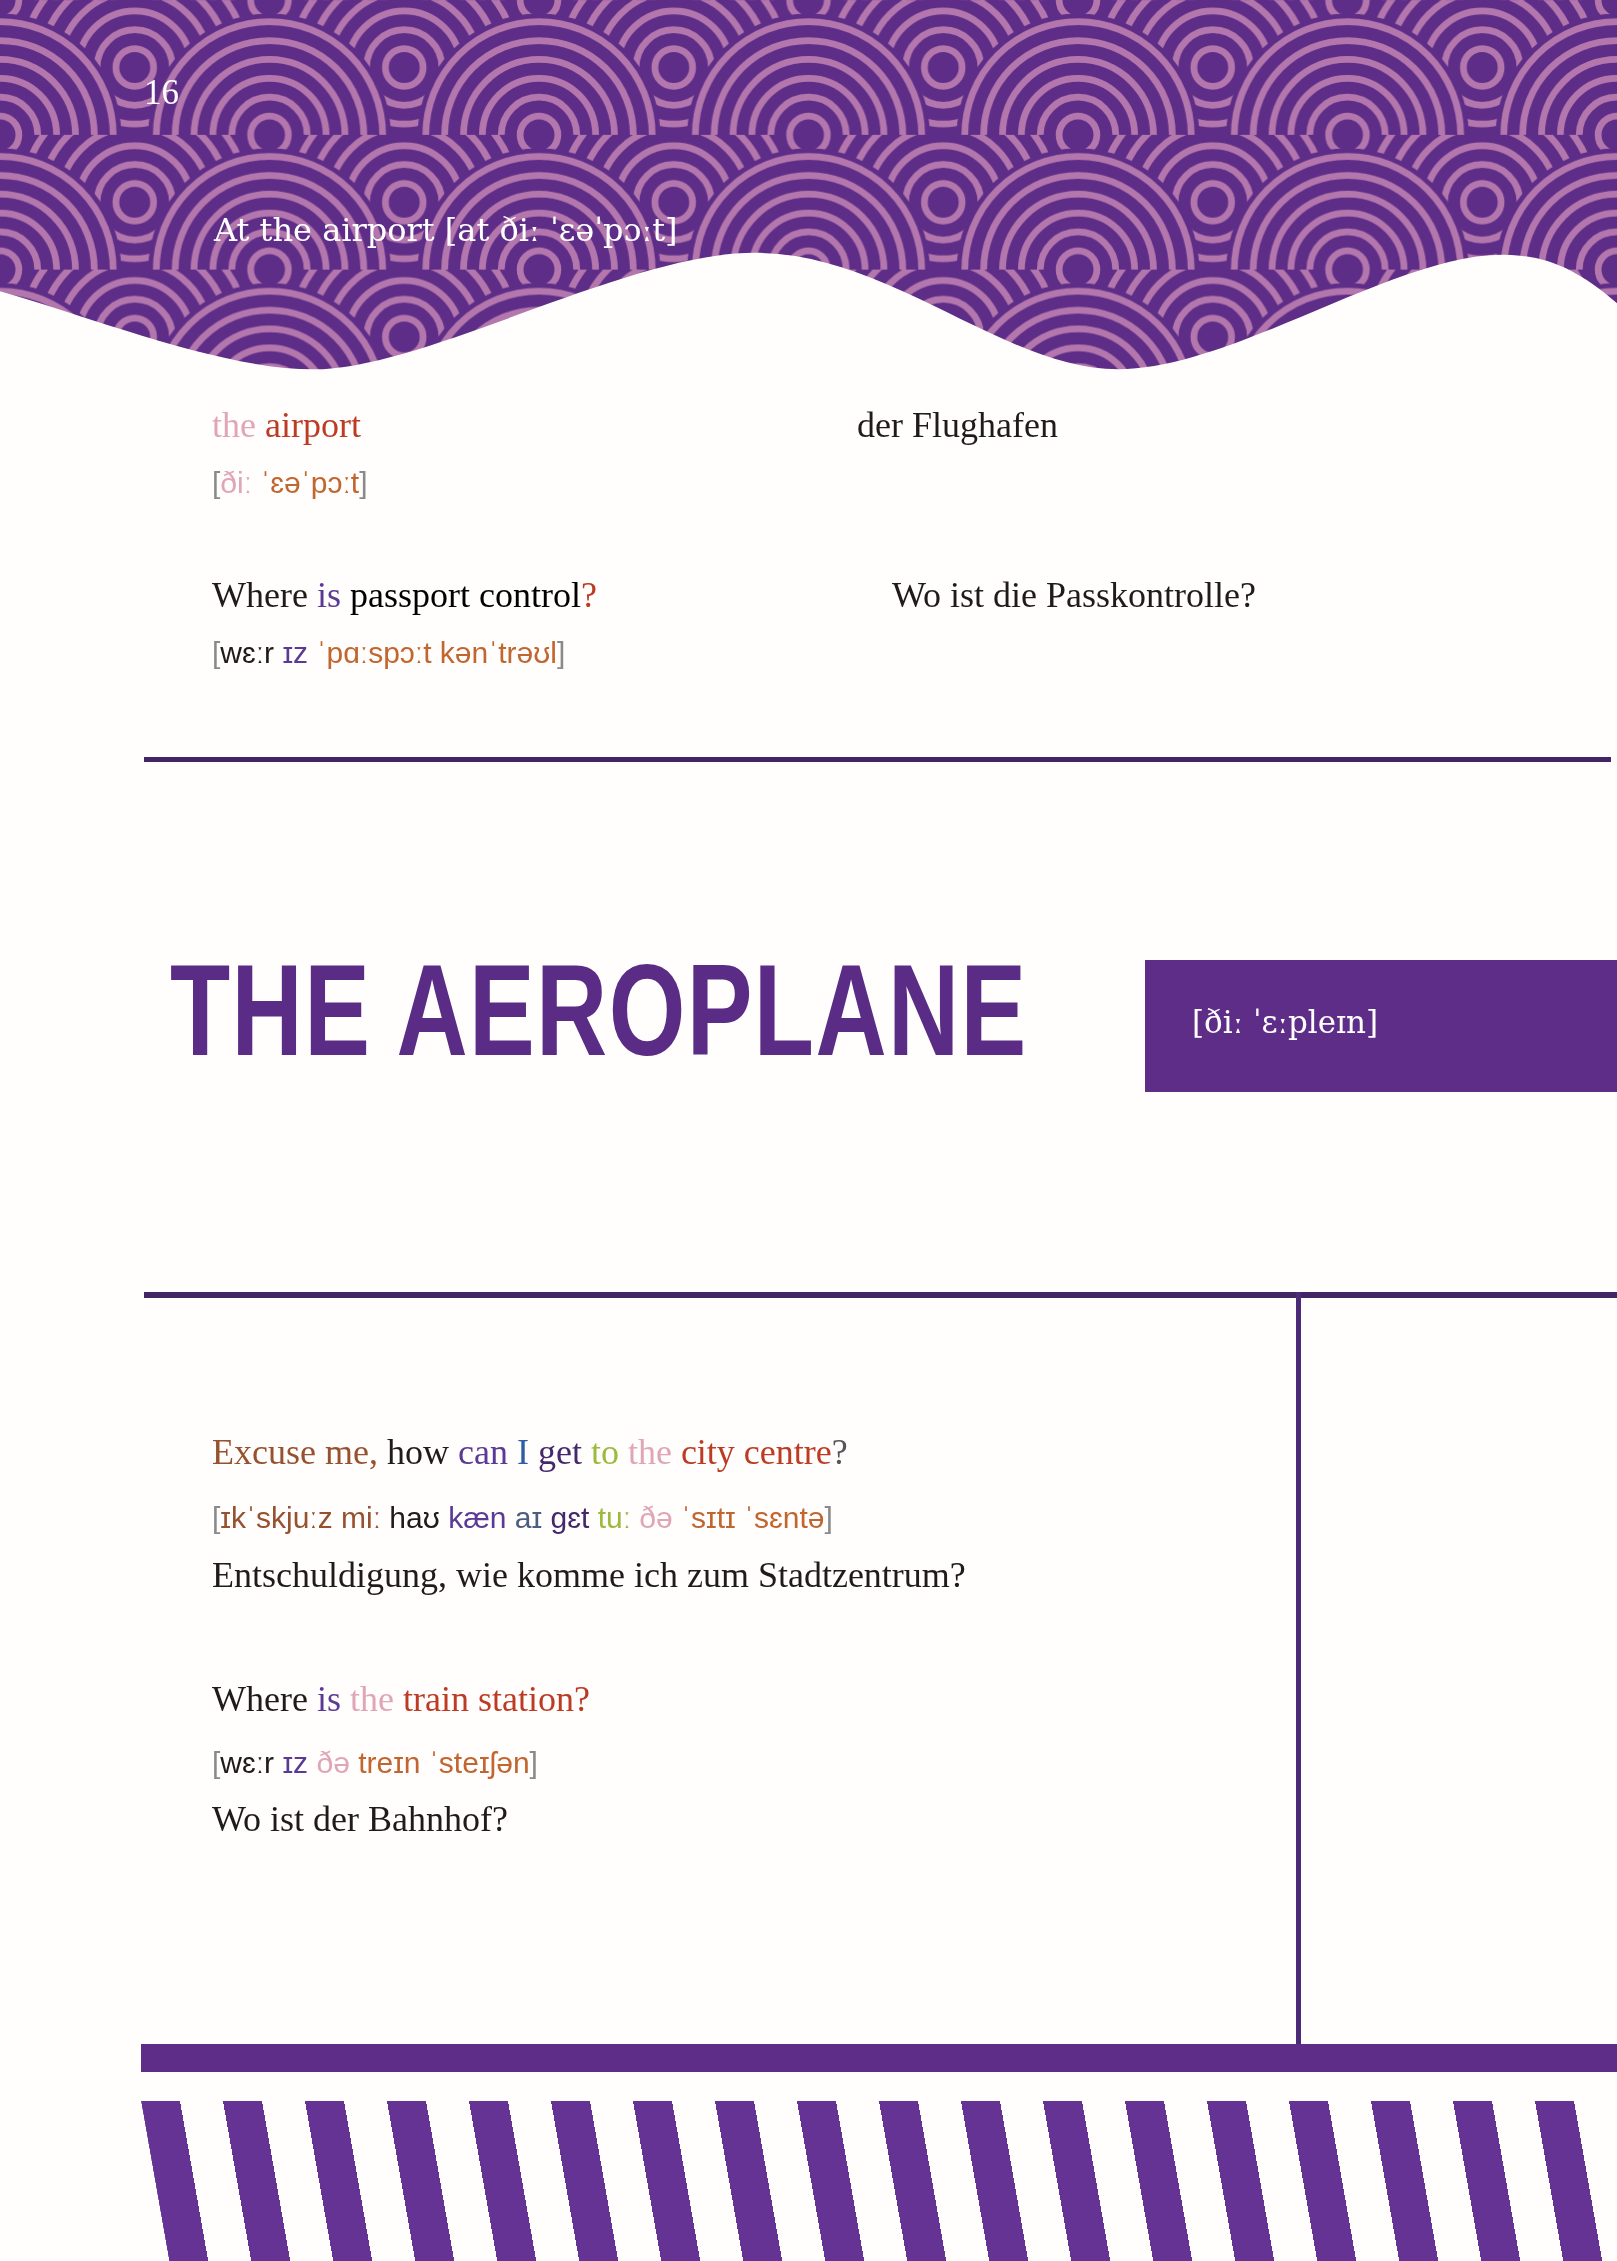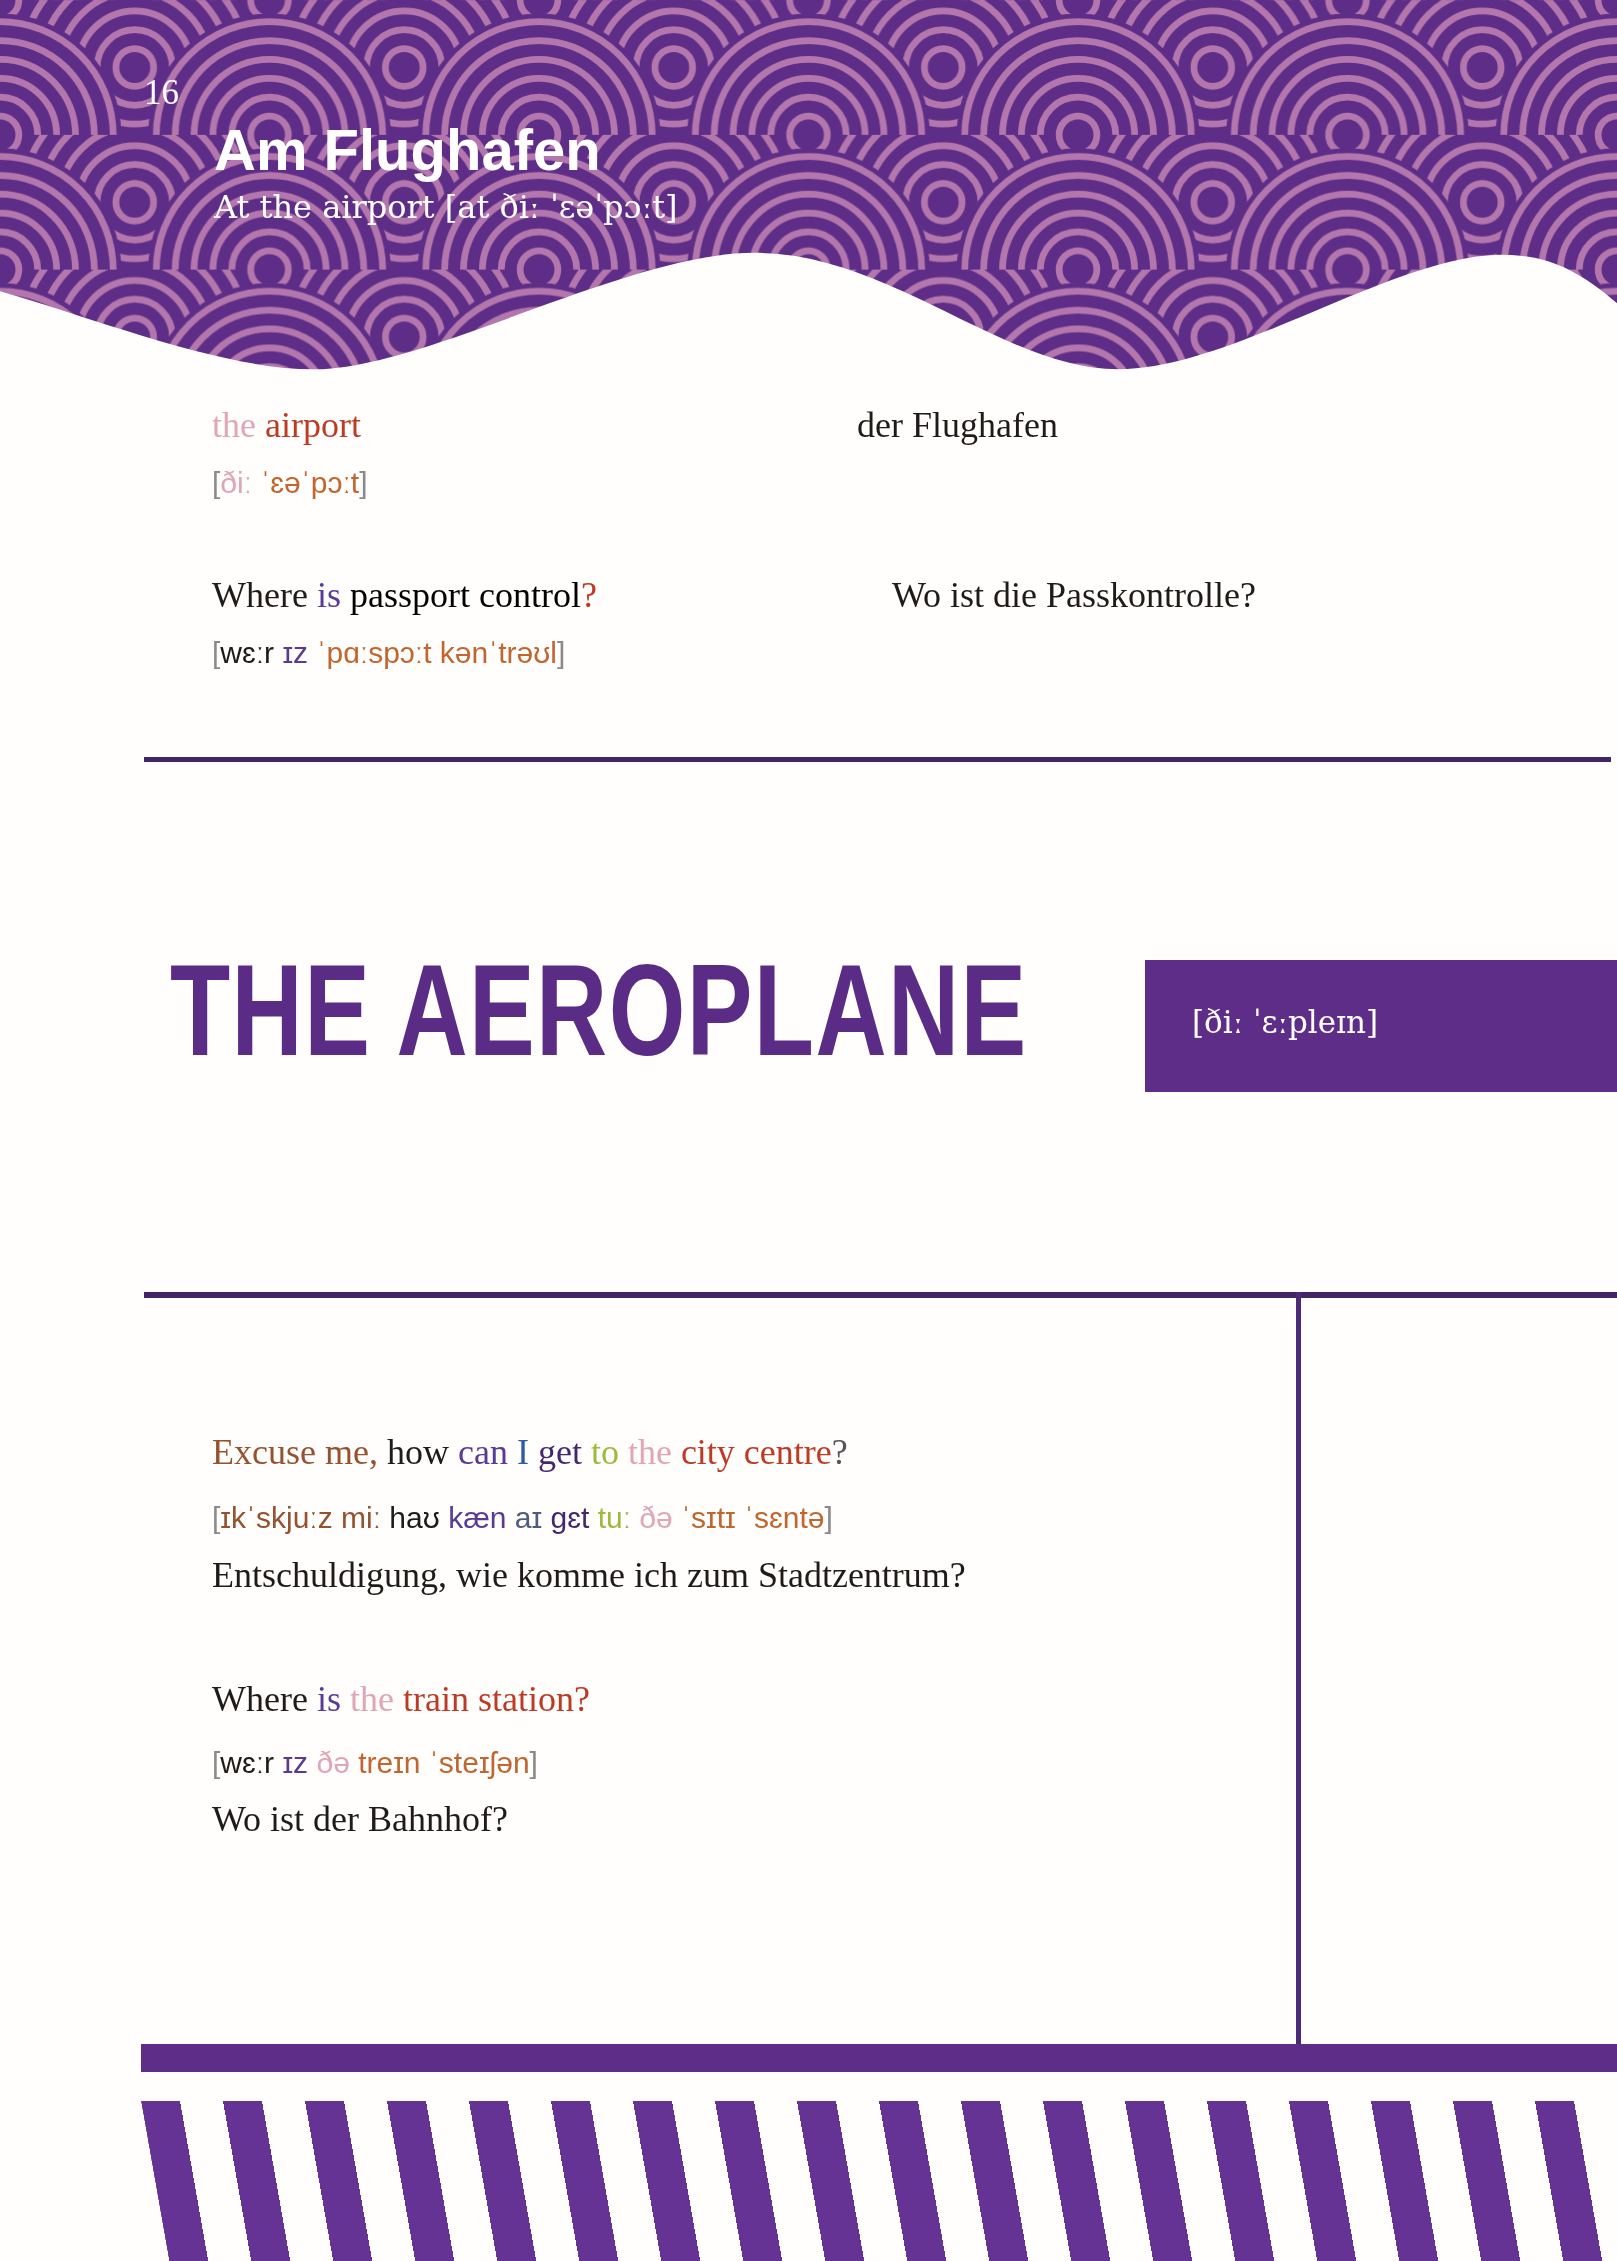--- a/index.html
+++ b/index.html
@@ -5,21 +5,21 @@
   html,body{margin:0;padding:0;background:#e8e8e8;}
   #page{
     position:relative;width:1617px;height:2261px;background:#fffefd;
     overflow:hidden;font-family:"Liberation Serif",serif;
   }
   
   #header-art{position:absolute;left:0;top:0;width:1617px;height:391px;}
   .hdr-text{position:absolute;color:#ffffff;white-space:nowrap;}
   #page-number{left:144px;top:73px;font-size:35px;font-family:"Liberation Serif",serif;}
   #header-title{left:214px;top:116px;font-size:58px;font-weight:bold;font-family:"Liberation Sans",sans-serif;}
-  #header-subtitle{left:214px;top:188px;font-size:32px;font-family:"DejaVu Serif",serif;}
+  #header-subtitle{left:214px;top:211px;font-size:32px;font-family:"DejaVu Serif",serif;}
   
   .en-line{position:absolute;left:212px;font-size:36px;white-space:nowrap;font-family:"Liberation Serif",serif;}
   .ipa-line{position:absolute;left:212px;font-size:30px;white-space:nowrap;font-family:Liberation Sans, sans-serif;}
   .de-line{position:absolute;left:857px;font-size:36px;color:#1f1b18;white-space:nowrap;font-family:"Liberation Serif",serif;}
   .de-line2{position:absolute;left:212px;font-size:36px;color:#1f1b18;white-space:nowrap;font-family:Liberation Serif, serif;}
   
   .hrule{position:absolute;background:#432566;}
   #divider-1{left:144px;top:757px;width:1467px;height:4.7px;}
   #divider-2{left:144px;top:1292px;width:1474px;height:6px;}
   #vline{position:absolute;left:1296px;top:1292px;width:5.4px;height:755px;background:#4b2a78;}
@@ -109,21 +109,20 @@
     </defs>
     <path d="M0,0 H2400 V450
              C2340,398 2292,378 2230,378
              C2068,378 1830,548 1660,548
              C1490,548 1322,375 1120,375
              C930,375 632,548 465,548
              C330,548 140,472 0,432 Z" fill="url(#wavepat)"></path>
   </svg>
 
   <div id="page-number" class="hdr-text">16</div>
-  <div id="header-title" class="hdr-text">Am Flughafen</div>
   <div id="header-subtitle" class="hdr-text">At the airport [at ðiː ˈɛəˈpɔːt]</div>
 
   <div id="vocab-en-0" class="en-line"><span style="color: rgb(224, 165, 182);">the </span><span style="color: rgb(189, 58, 35);">airport</span></div>
   <div id="vocab-ipa-0" class="ipa-line"><span style="color: rgb(138, 138, 138);">[</span><span style="color: rgb(224, 165, 182);">ðiː </span><span style="color: rgb(194, 102, 47);">ˈɛəˈpɔːt</span><span style="color: rgb(138, 138, 138);">]</span></div>
   <div id="vocab-de-0" class="de-line">der Flughafen</div>
 
   <div id="vocab-en-1" class="en-line"><span style="color: rgb(31, 27, 24);">Where </span><span style="color: rgb(91, 58, 150);">is </span><span style="color: #000000;">passport control</span><span style="color: rgb(189, 58, 35);">?</span></div>
   <div id="vocab-ipa-1" class="ipa-line"><span style="color: rgb(138, 138, 138);">[</span><span style="color: rgb(31, 27, 24);">wɛːr </span><span style="color: rgb(91, 58, 150);">ɪz </span><span style="color: rgb(194, 102, 47);">ˈpɑːspɔːt kənˈtrəʊl</span><span style="color: rgb(138, 138, 138);">]</span></div>
   <div id="vocab-de-1" class="de-line">Wo ist die Passkontrolle?</div>
 

